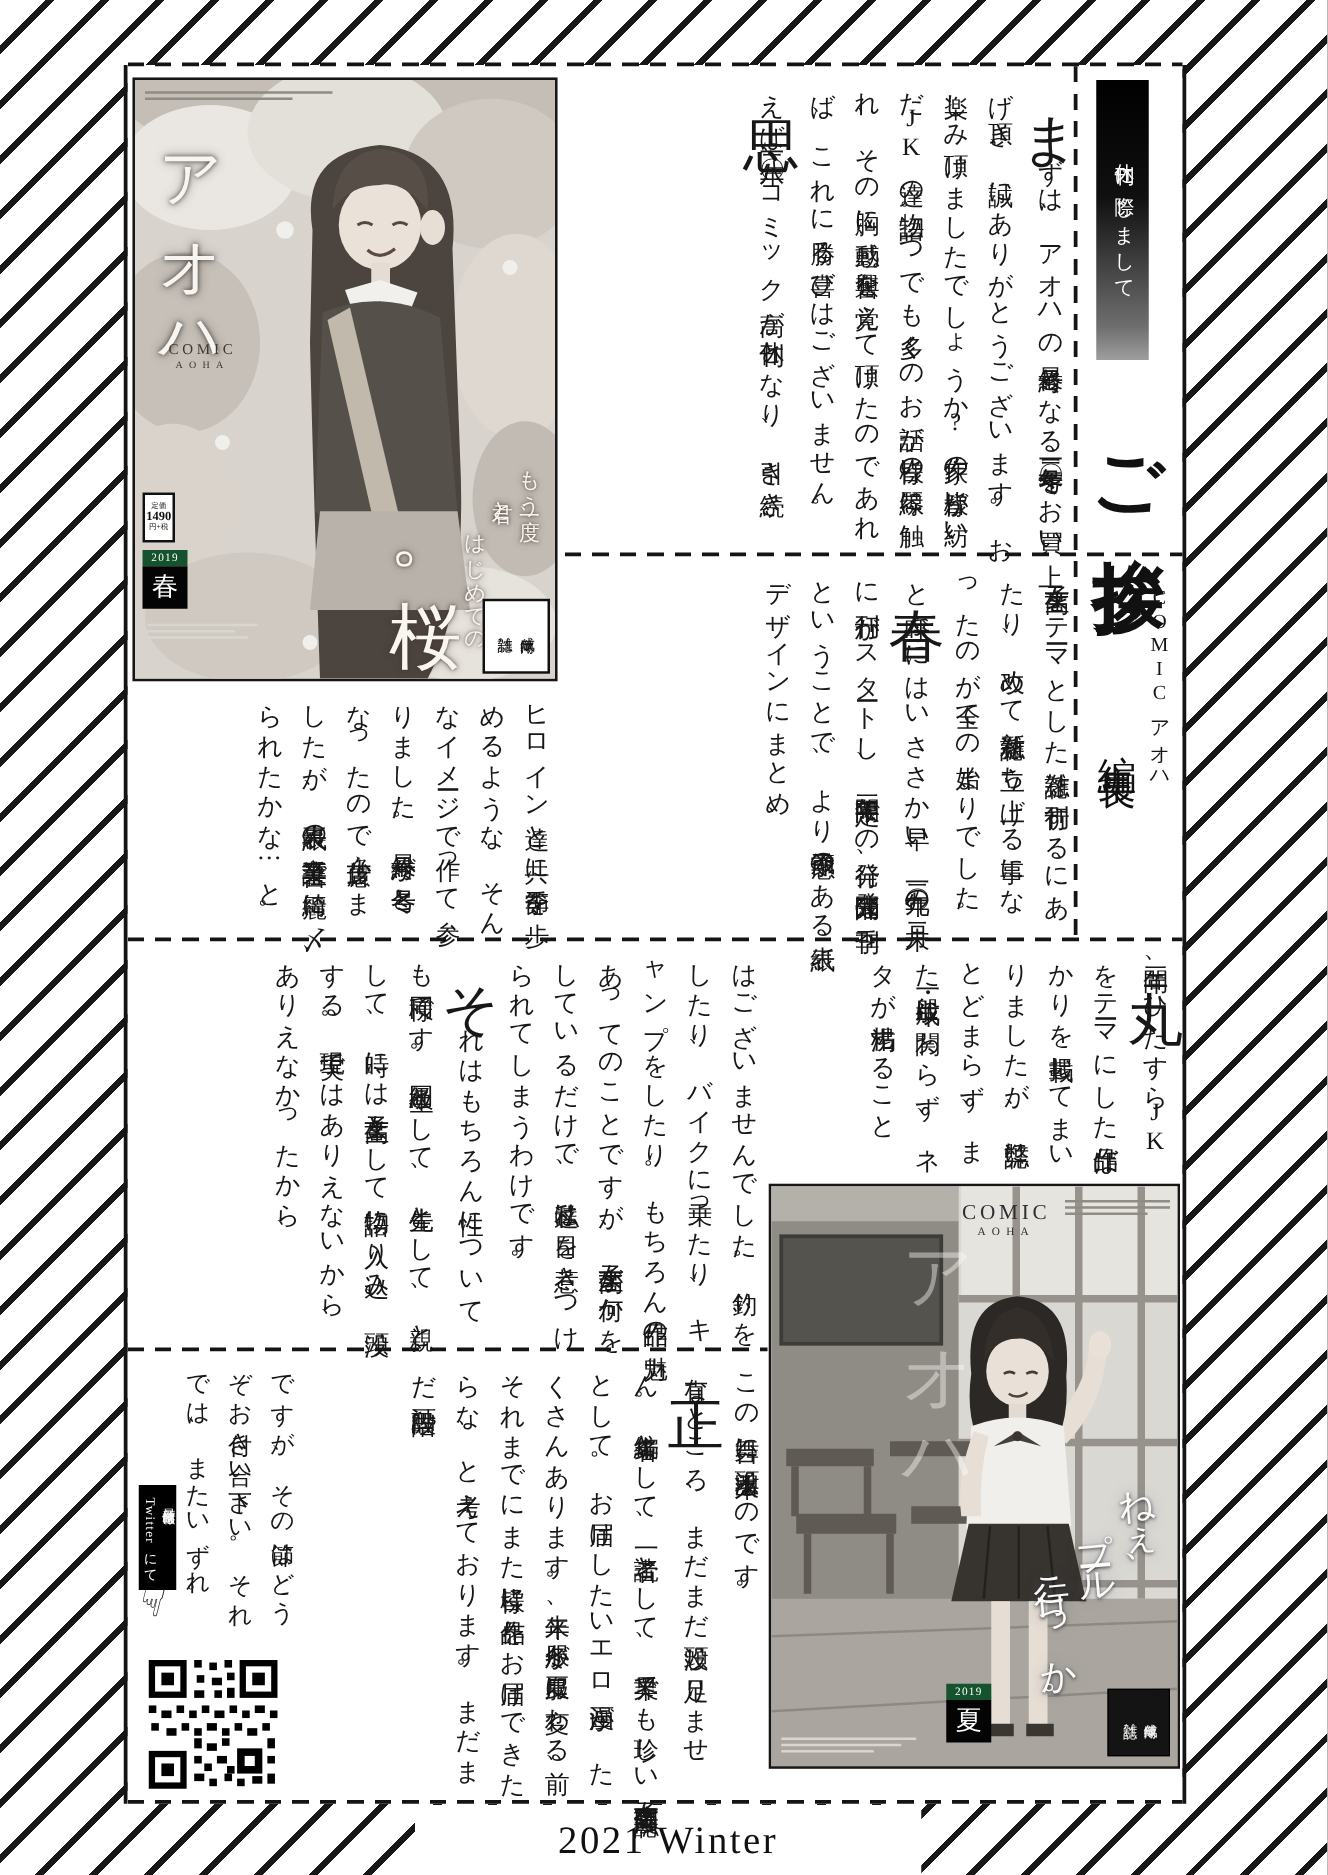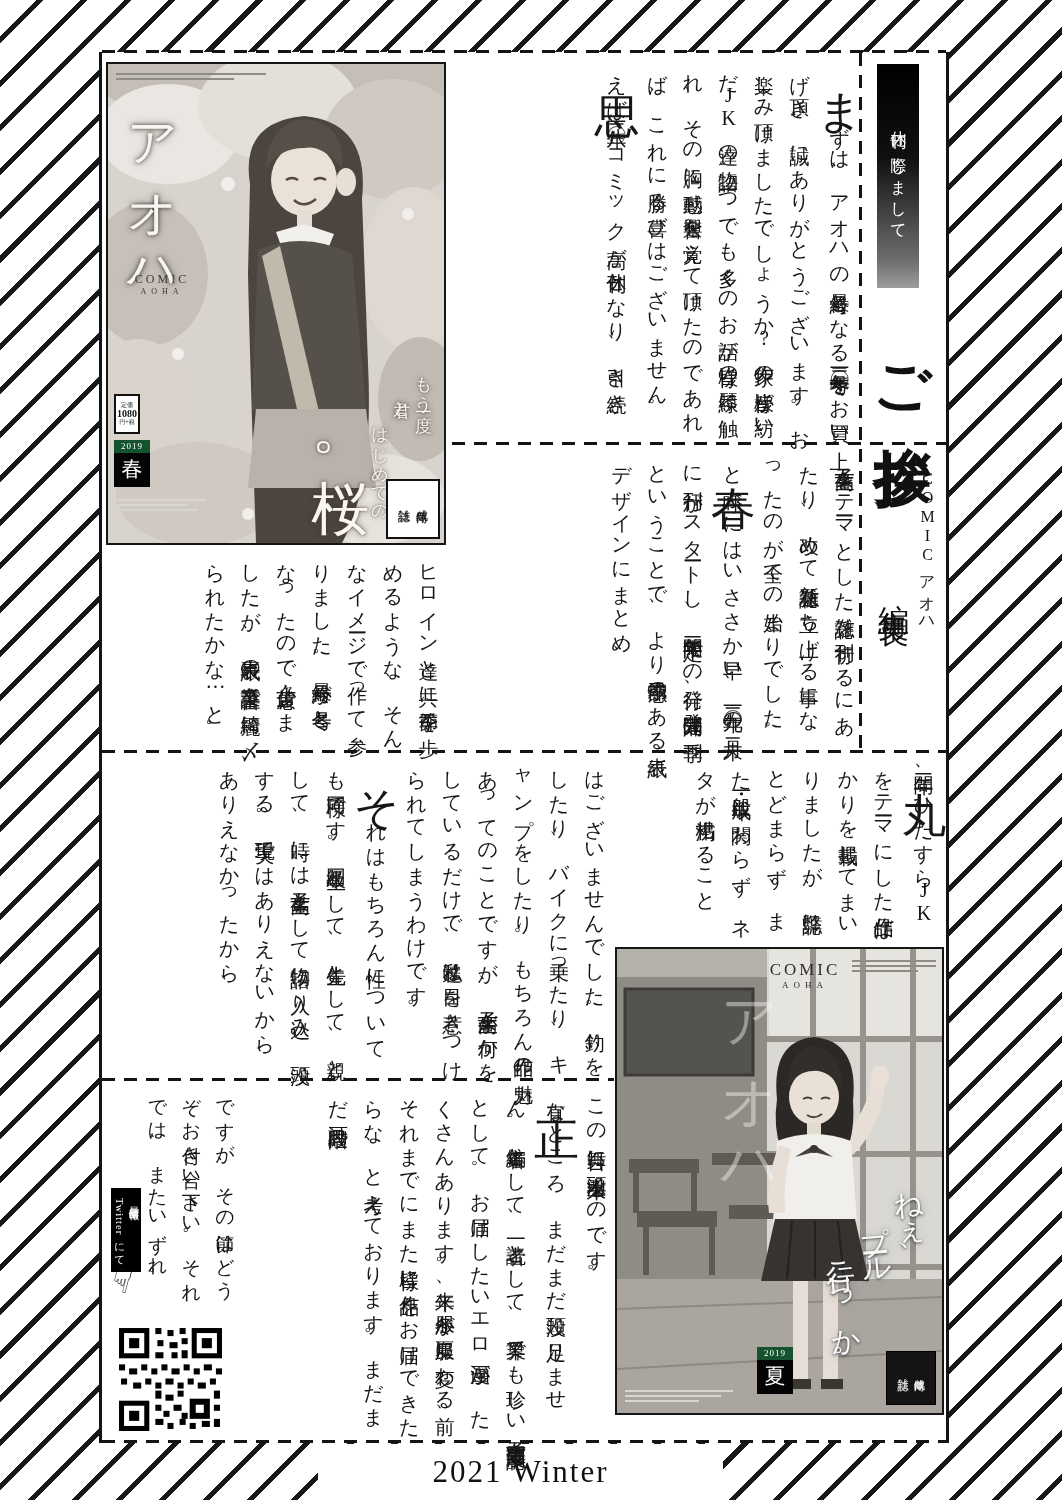--- a/index.html
+++ b/index.html
@@ -64,21 +64,21 @@
 <body>
 
 <div id="page">
 
   <div class="stripes"></div>
 
   <div class="panel"></div>
   <div class="vline" style="left:99px;"></div>
   <div class="vline" style="left:946px;"></div>
 
-  <div class="titlebox" style="left:318px;top:1444px;width:405px;height:56px;">
+  <div class="titlebox" style="left:332px;top:1444px;width:405px;height:56px;">
     <span style="font-size:31px;">2021 Winter</span>
   </div>
 
   <div class="hdash" style="left:102px;top:50px;width:844px;"></div>
   <div class="hdash" style="left:452px;top:442px;width:494px;"></div>
   <div class="hdash" style="left:102px;top:750px;width:844px;"></div>
   <div class="hdash" style="left:102px;top:1078px;width:512px;"></div>
   <div class="hdash" style="left:102px;top:1440px;width:844px;"></div>
   <div class="vdash" style="left:859px;top:53px;height:699px;"></div>
 
@@ -157,21 +157,21 @@
         <i style="width:150px;"></i>
         <i style="width:118px;"></i>
       </div>
     <div class="cover1-title vtext">アオハ</div>
     <div class="cover-logo" style="left:22px;top:208px;width:64px;">
       <span class="l1" style="font-size:12px;">COMIC</span>
       <span class="l2" style="font-size:8px;">AOHA</span>
     </div>
     <div class="pricebox">
       <span style="font-size:6px;">定価</span>
-      <span style="font-size:10px;font-weight:bold;">1080</span>
+      <span style="font-size:10px;font-weight:bold;">1490</span>
       <span style="font-size:6px;">円+税</span>
     </div>
     <div class="seasonbadge" style="left:6px;top:376px;">
       <span class="yr">2019</span>
       <span class="sn">春</span>
     </div>
     <div class="microlines light" style="left:10px;top:432px;width:90px;">
         <i style="width:88px;"></i>
         <i style="width:70px;"></i>
         <i style="width:80px;"></i>

